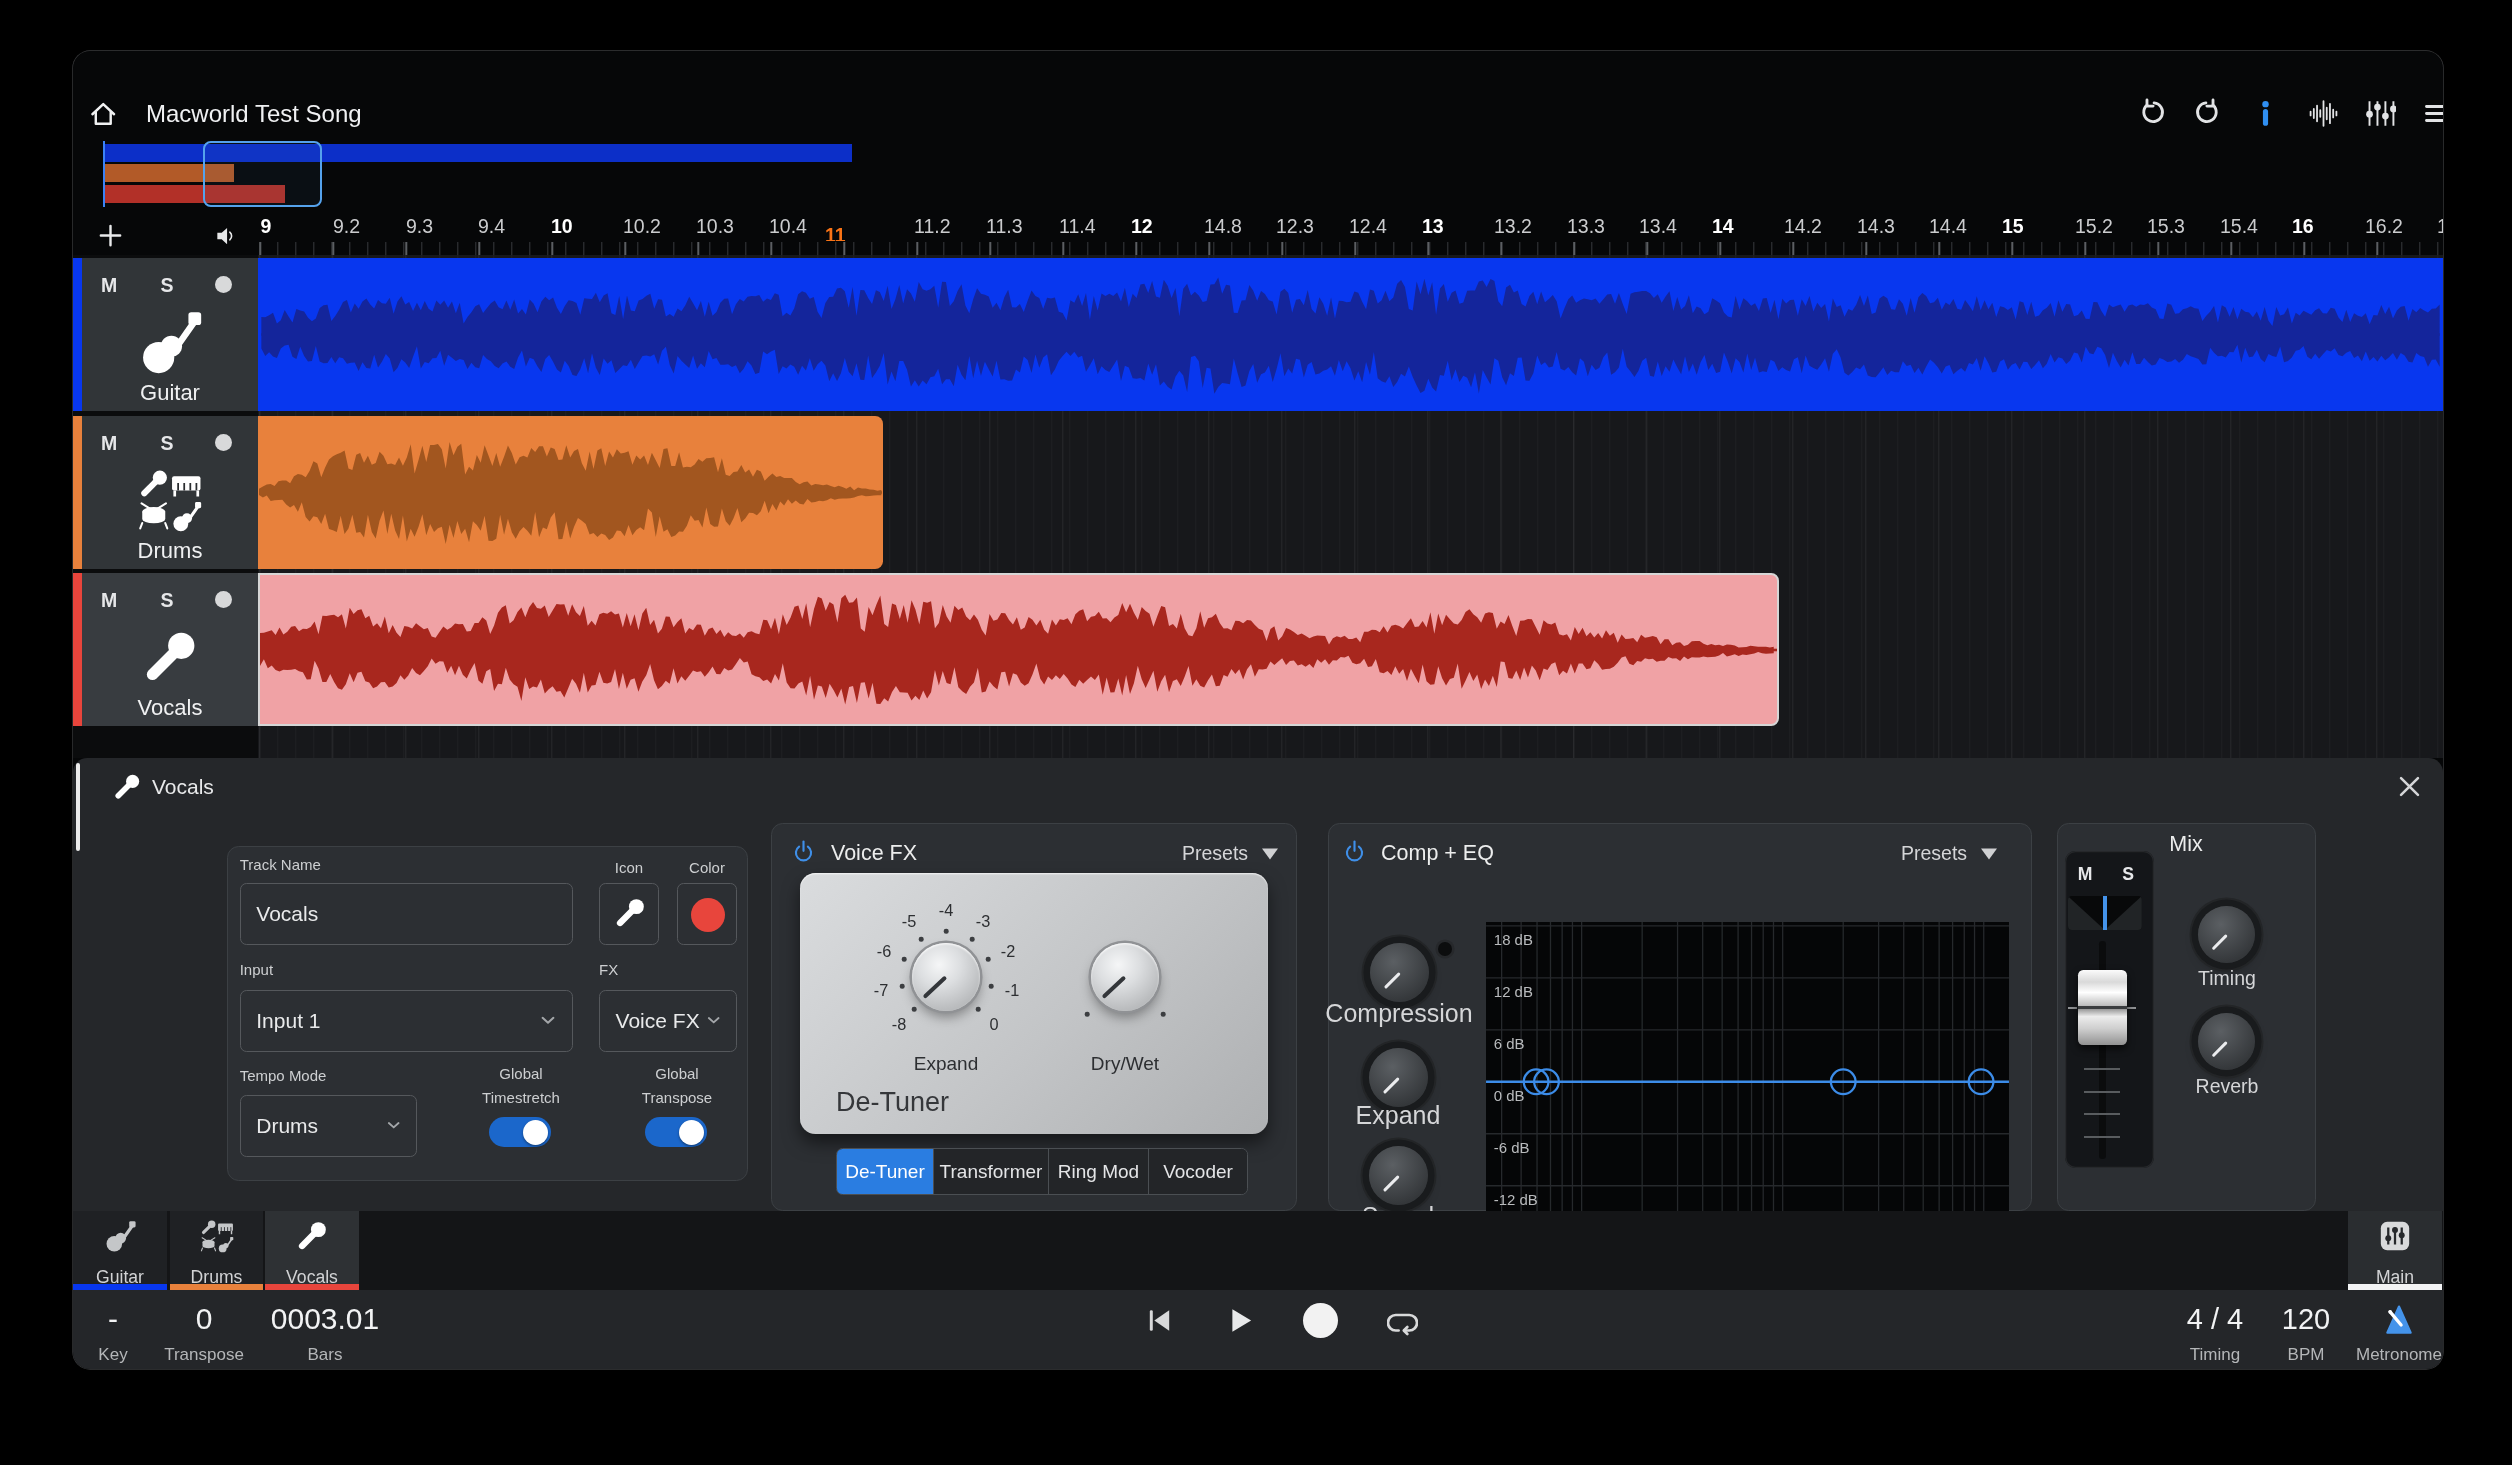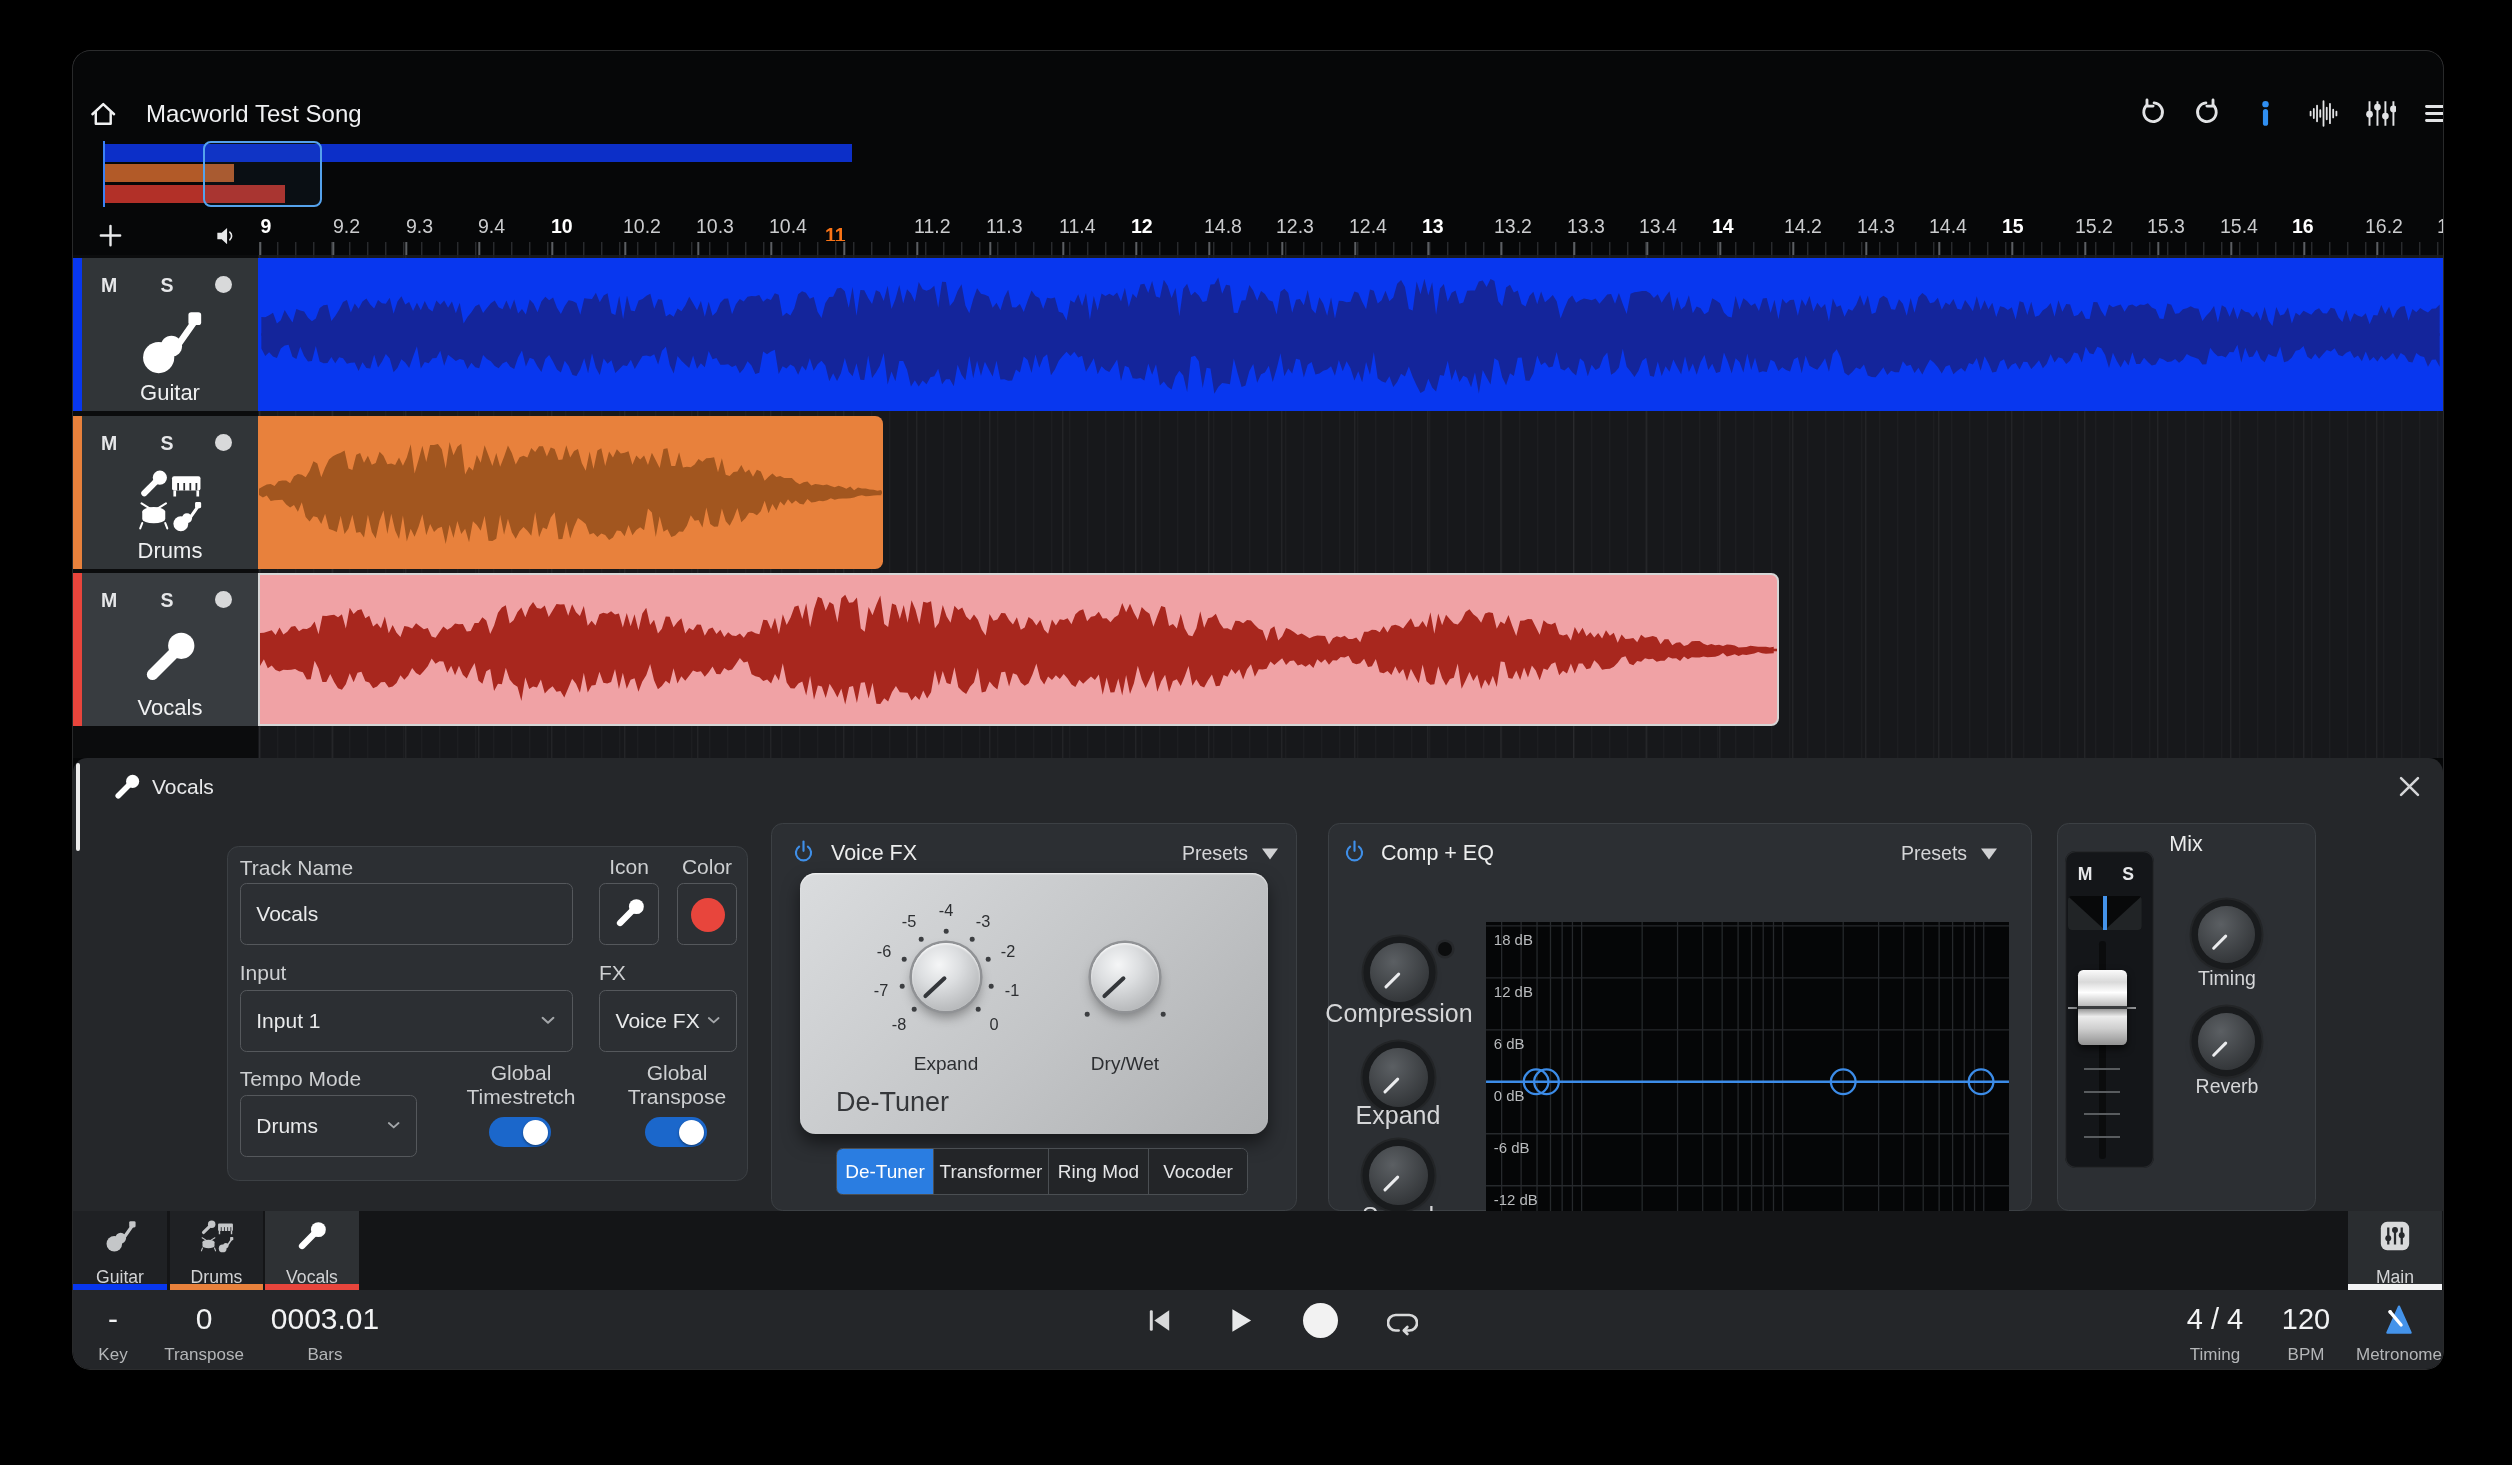--- a/index.html
+++ b/index.html
@@ -37,21 +37,21 @@
   .tstrip{position:absolute;left:0;width:9px;height:153px;}
   .ms{font-size:19.5px;font-weight:700;color:#e6e7e9;}
   .recdot{position:absolute;width:17px;height:17px;border-radius:50%;background:#d8d9da;}
   .tname{font-size:22px;color:#f0f1f2;}
   .region{position:absolute;overflow:hidden;}
   .region.sel{border:2px solid #d6d6d6;border-radius:7.8px;box-sizing:border-box;}
   
   #editor{position:absolute;left:0;top:707px;width:2370px;height:453px;background:#25272a;
           border-radius:14.3px 14.3px 0 0;}
   .card{position:absolute;background:#2c2f33;border:0.7px solid #3c4044;border-radius:11.7px;}
-  .flabel{position:absolute;font-size:21px;color:#cdcfd1;}
+  .flabel{position:absolute;font-size:15px;color:#cdcfd1;}
   .field{position:absolute;border:1.3px solid #55585c;border-radius:6.5px;box-sizing:border-box;}
   .fval{position:absolute;left:15.6px;top:50%;transform:translateY(-50%);font-size:21px;color:#e9eaeb;}
   .chev{position:absolute;right:10.4px;top:50%;transform:translateY(-50%);color:#a3a6a9;}
   .toggle{position:absolute;width:62px;height:30px;border-radius:15px;background:#1b67cb;}
   .toggle .tknob{position:absolute;right:2.6px;top:2.6px;width:25px;height:25px;border-radius:50%;background:#fff;
                  box-shadow:0 1.3px 2.6px rgba(0,0,0,.4);}
   .sect-title{font-size:21.5px;color:#eceded;}
   .presets{font-size:19.5px;color:#d5d6d8;}
   .caret{display:inline-block;width:0;height:0;border-left:8.5px solid transparent;
          border-right:8.5px solid transparent;border-top:11px solid #cfd0d2;margin-left:14.3px;vertical-align:middle;}

